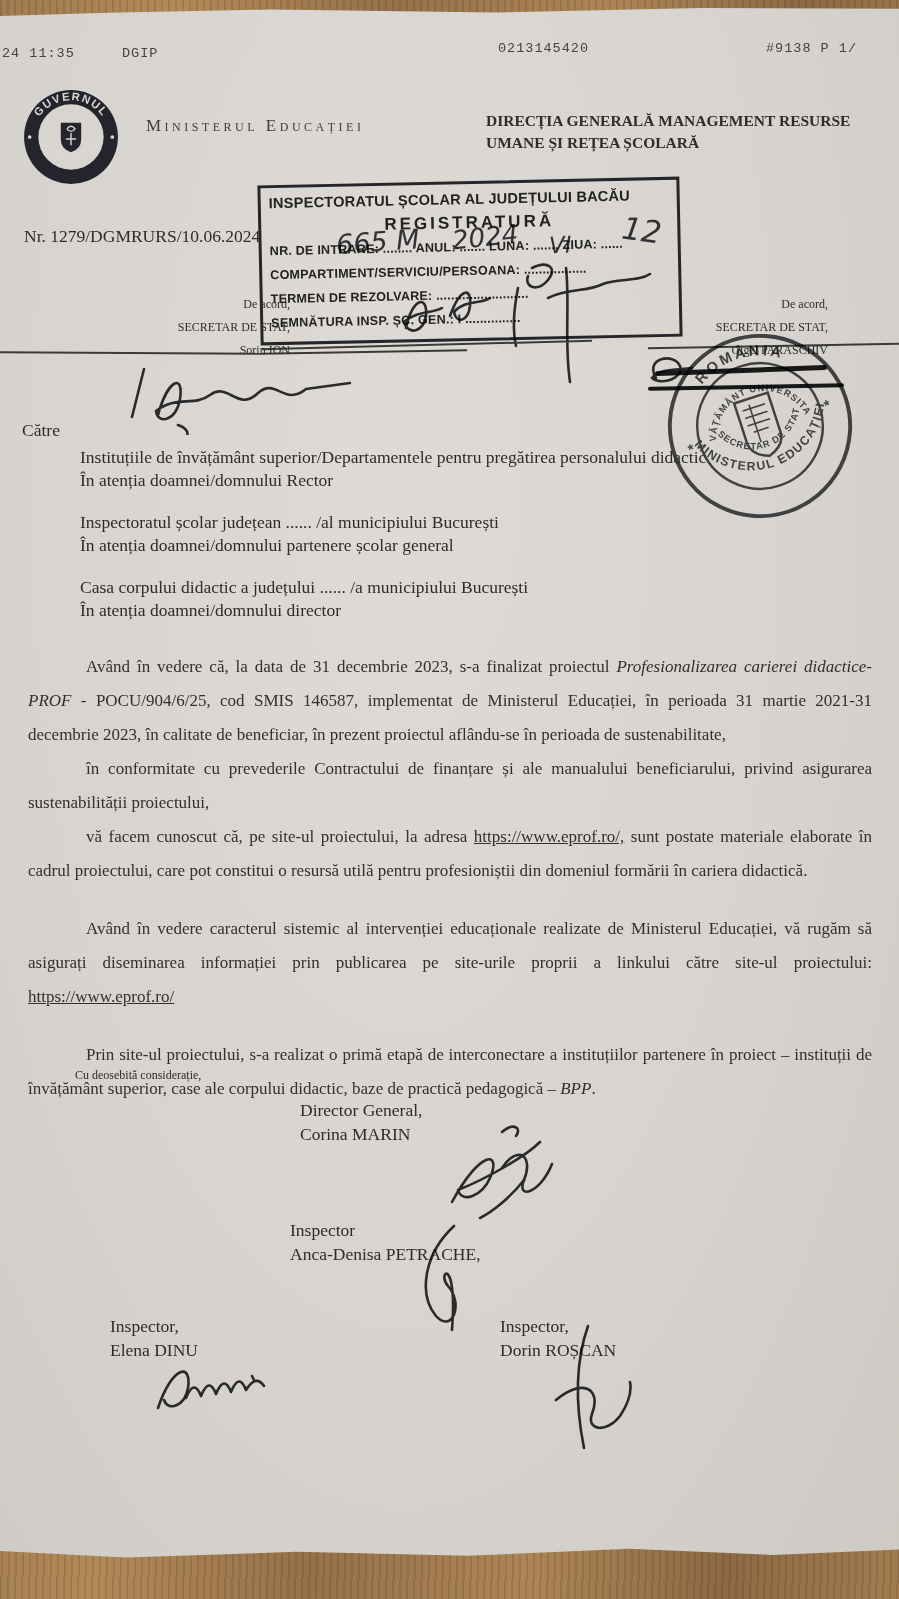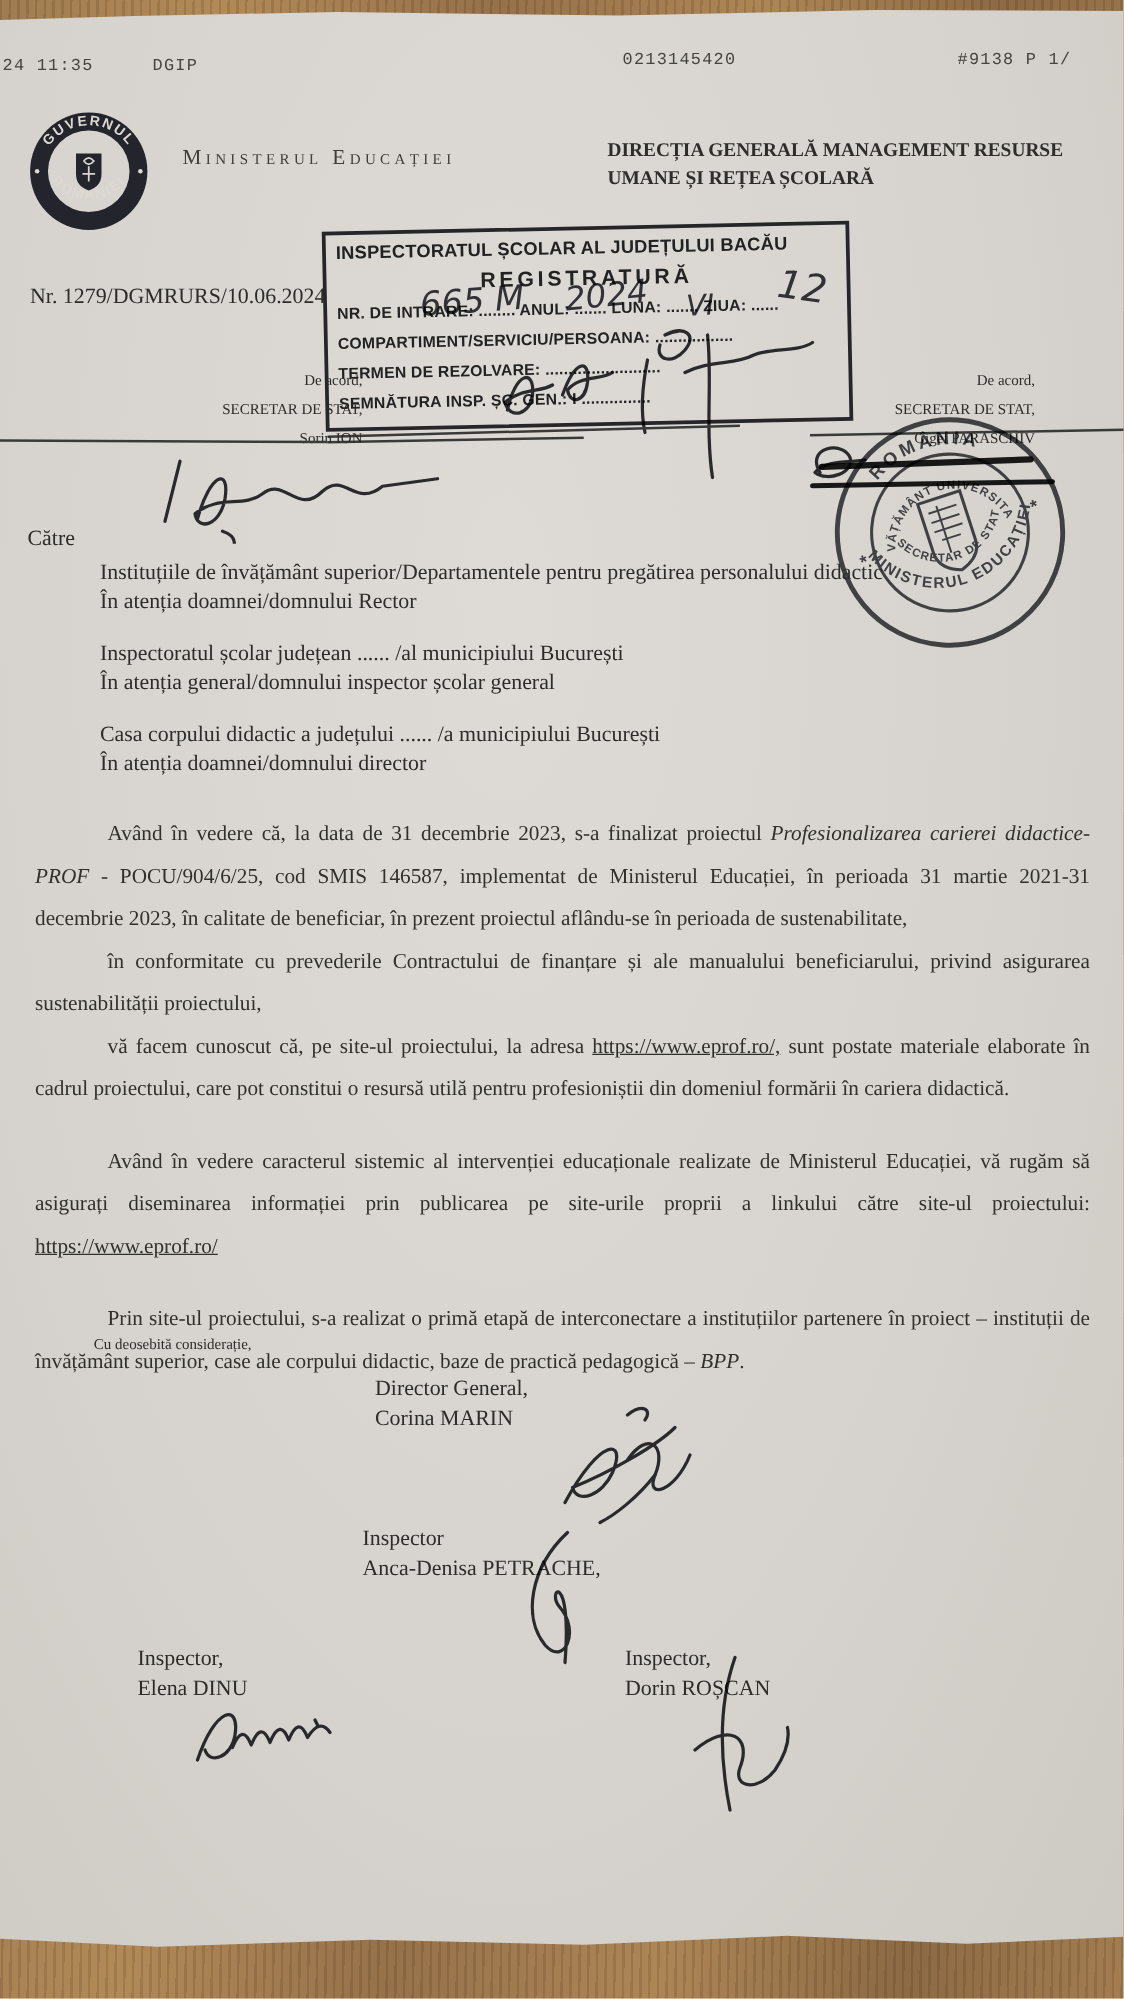--- a/index.html
+++ b/index.html
@@ -161,21 +161,21 @@
   </svg>
 
   <span class="abs toLbl" style="left:22px;top:420px;">Către</span>
   <div class="abs recips" style="left:80px;top:446px;width:800px;">
     <div class="blk">
       <div>Instituțiile de învățământ superior/Departamentele pentru pregătirea personalului didactic</div>
       <div>În atenția doamnei/domnului Rector</div>
     </div>
     <div class="blk">
       <div>Inspectoratul școlar județean ...... /al municipiului București</div>
-      <div>În atenția general/domnului inspector școlar general</div>
+      <div>În atenția doamnei/domnului partenere școlar general</div>
     </div>
     <div class="blk">
       <div>Casa corpului didactic a județului ...... /a municipiului București</div>
       <div>În atenția doamnei/domnului director</div>
     </div>
   </div>
 
   <div class="abs bodytxt" style="left:28px;top:650px;">
     <p><span>Având în vedere că, la data de 31 decembrie 2023, s-a finalizat proiectul </span><i>Profesionalizarea carierei didactice-PROF</i><span> - POCU/904/6/25, cod SMIS 146587, implementat de Ministerul Educației, în perioada 31 martie 2021-31 decembrie 2023, în calitate de beneficiar, în prezent proiectul aflându-se în perioada de sustenabilitate,</span></p>
     <p><span>în conformitate cu prevederile Contractului de finanțare și ale manualului beneficiarului, privind asigurarea sustenabilității proiectului,</span></p>

